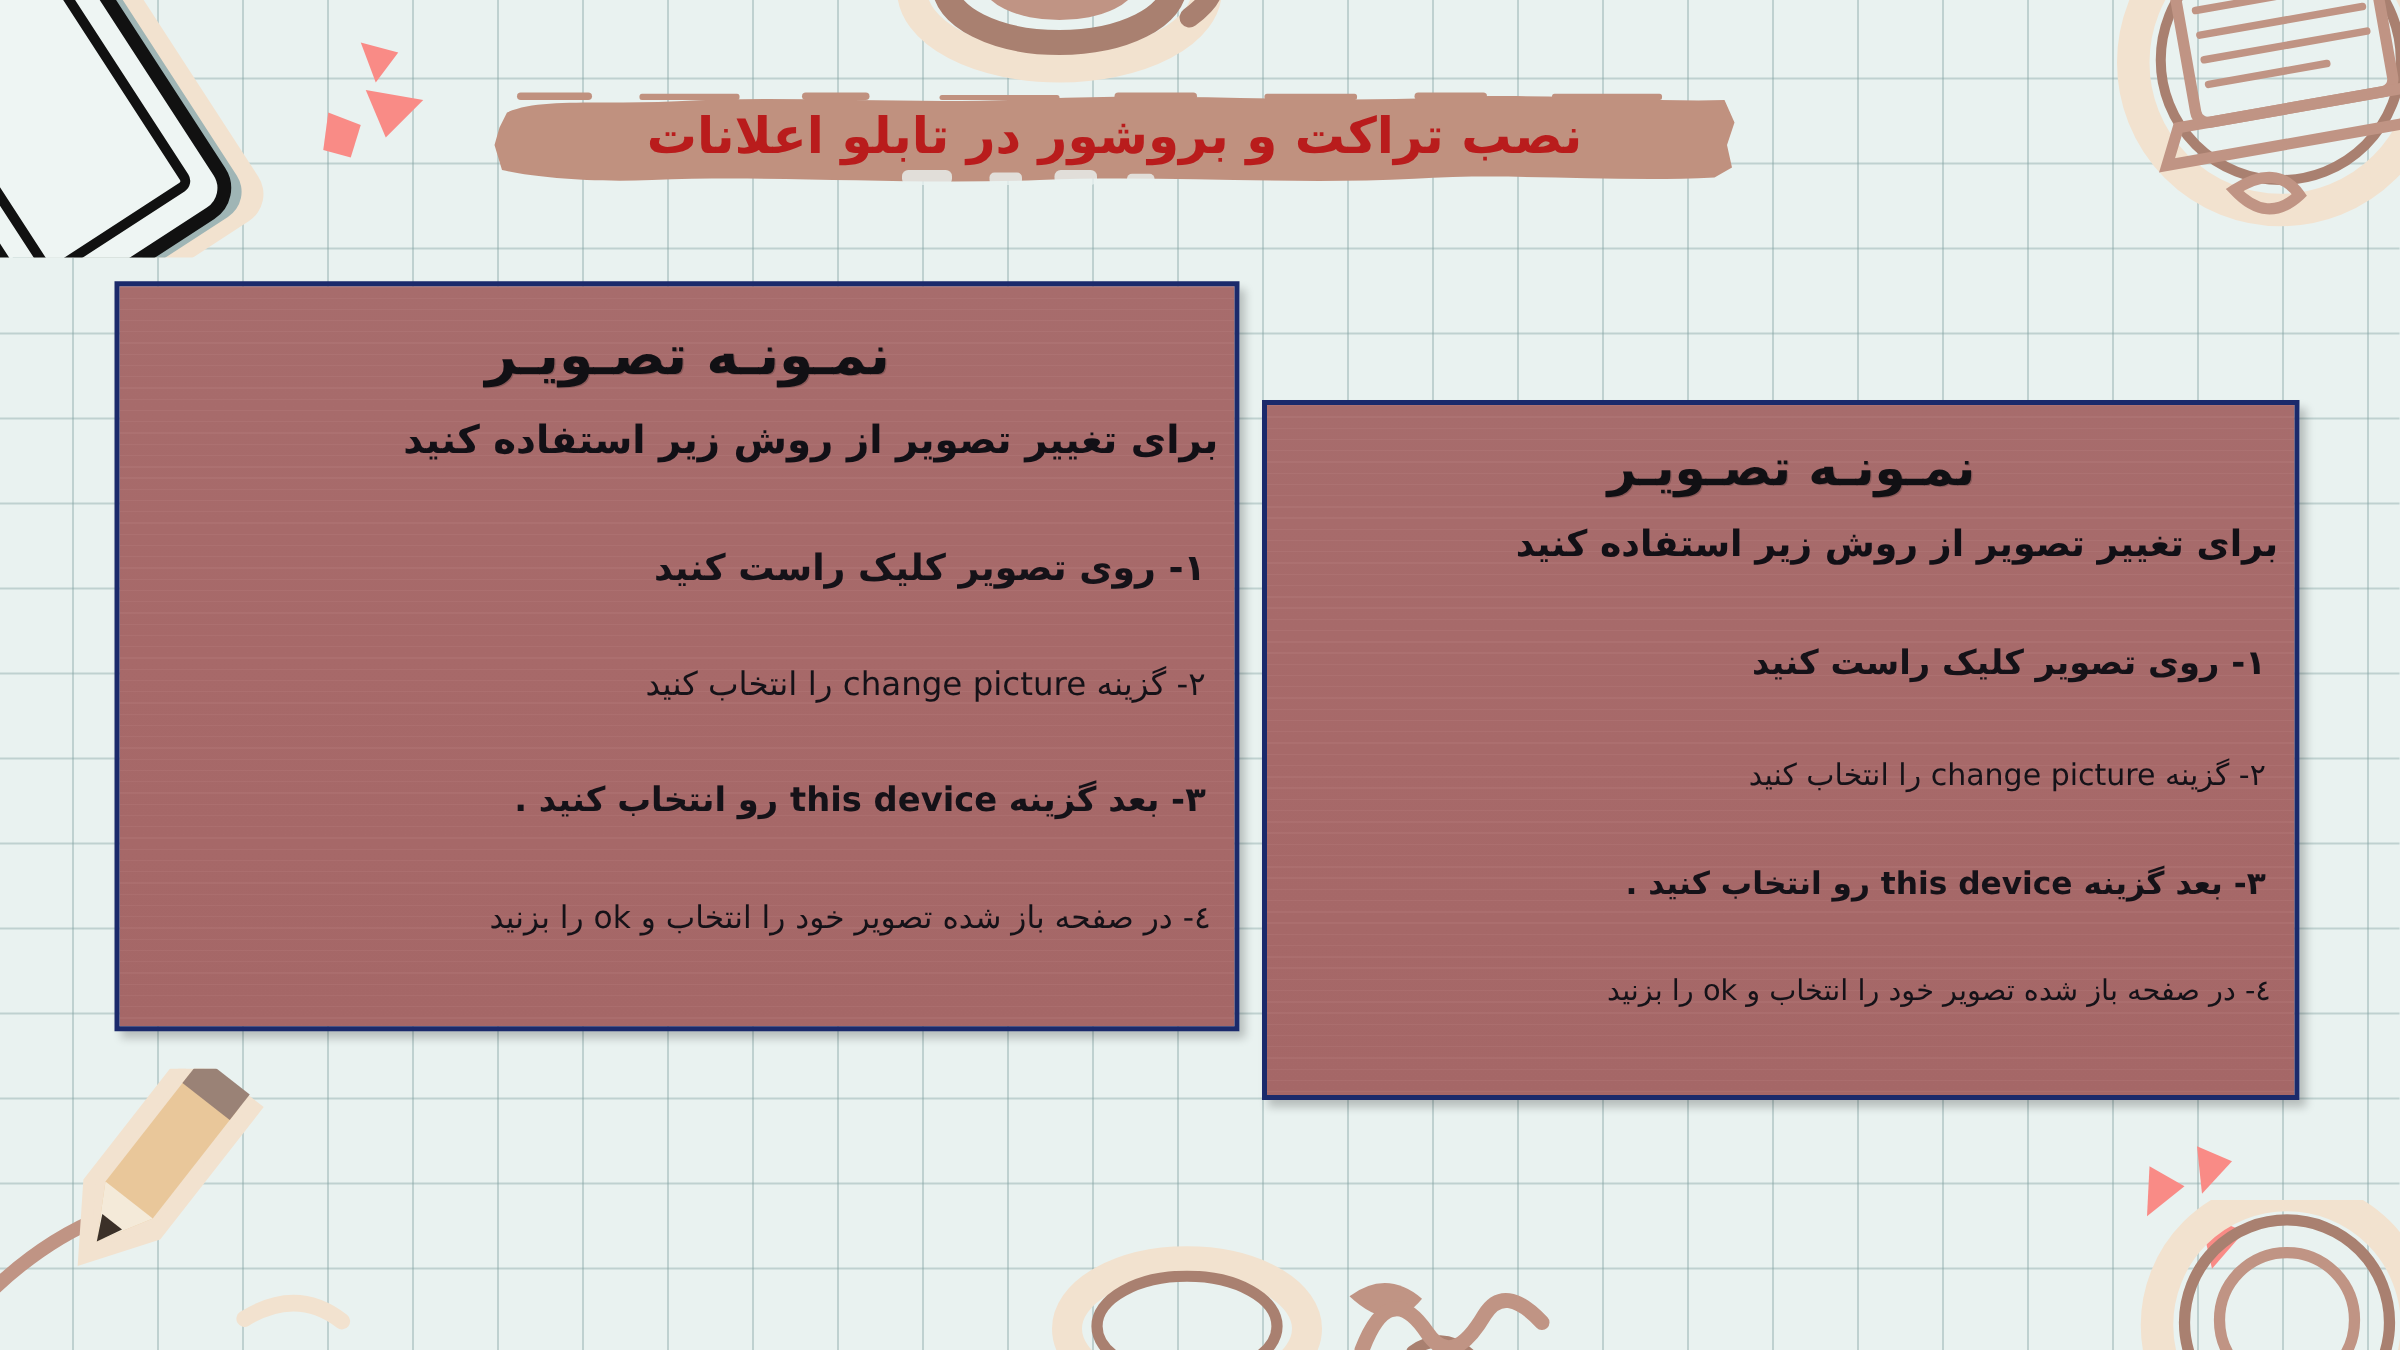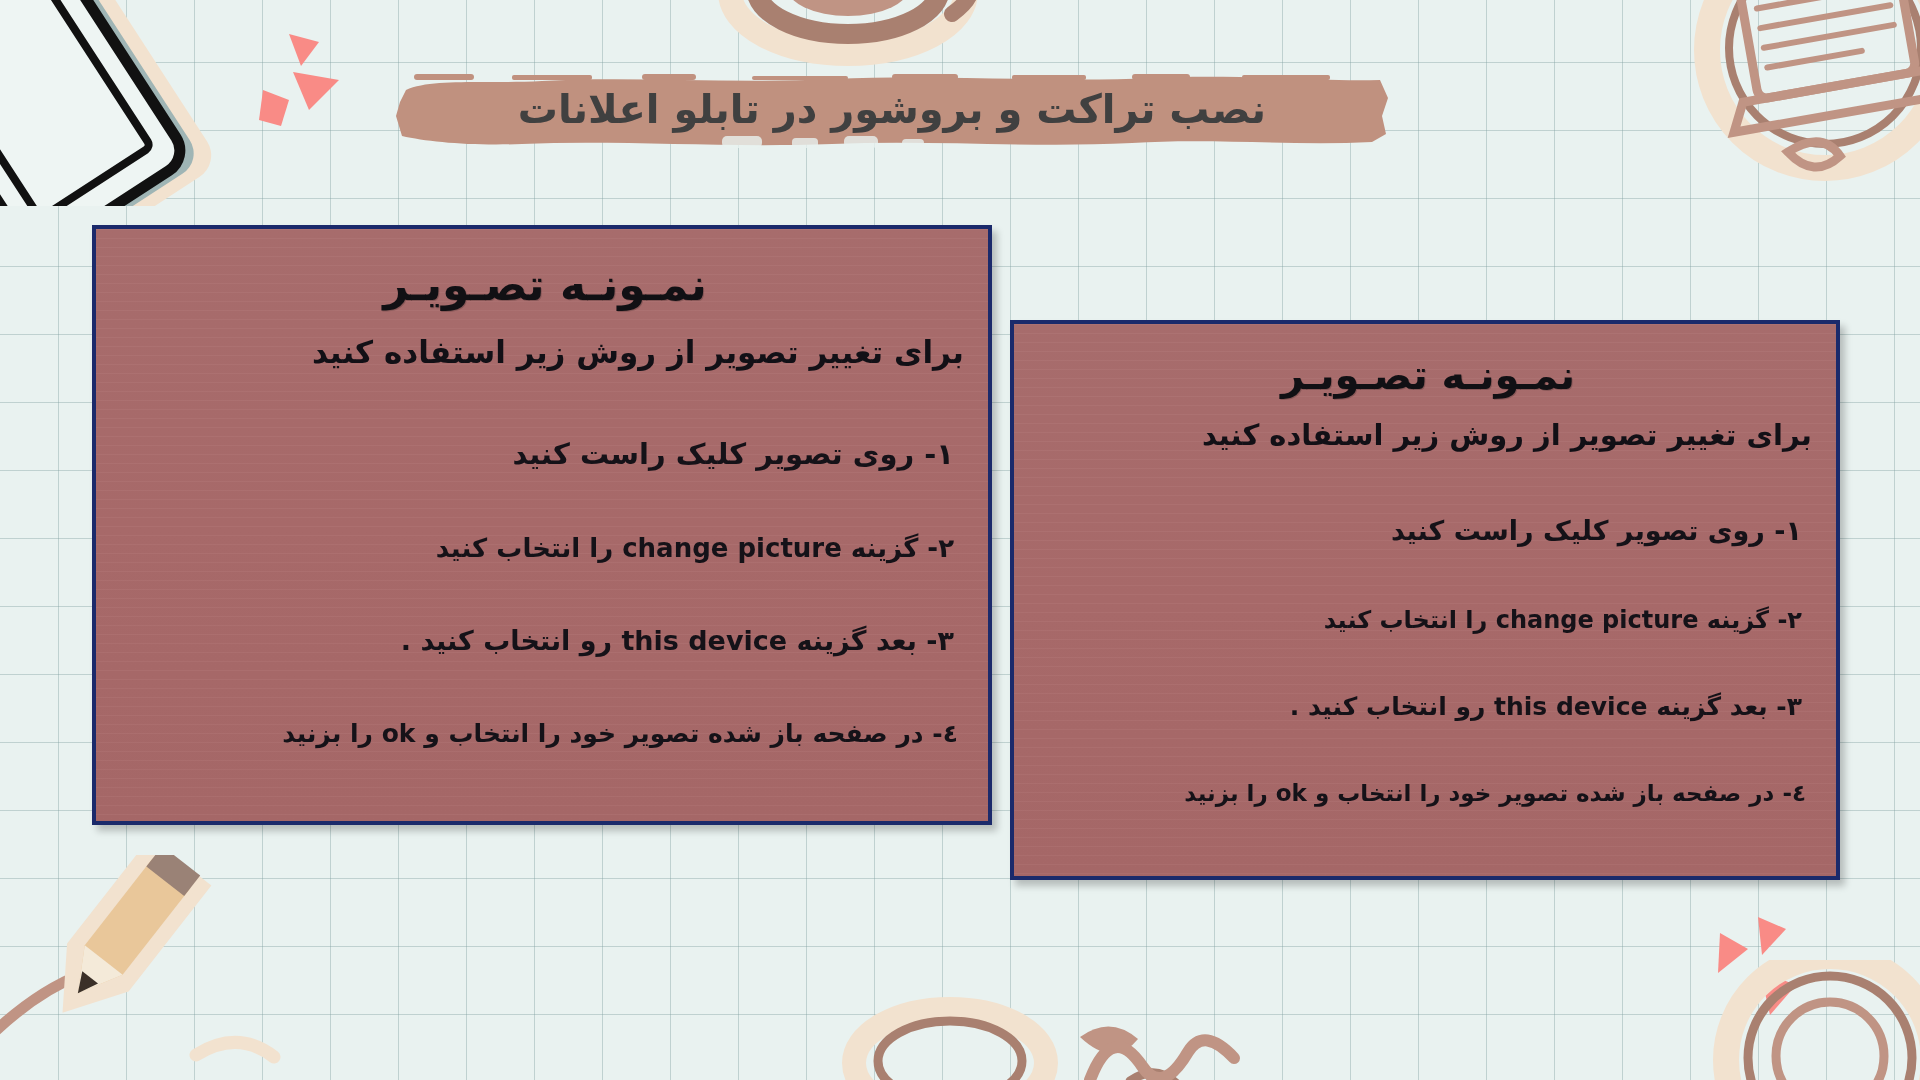--- a/index.html
+++ b/index.html
@@ -85,21 +85,21 @@
   }
   .title-text {
     position: absolute;
     inset: 0;
     display: flex;
     align-items: center;
     justify-content: center;
     font-family: "DejaVu Sans", "Liberation Sans", sans-serif;
     font-size: 40px;
     font-weight: bold;
-    color: #404040;
+    color: #b91c1c;
     letter-spacing: 0;
     direction: rtl;
     white-space: nowrap;
     text-align: center;
     z-index: 3;
     padding-bottom: 2px;
   }
 
   
   .card {
@@ -116,21 +116,21 @@
     border: 4px solid #1b2a6b;
     box-shadow: 5px 6px 7px rgba(0,0,0,0.22);
     direction: rtl;
     box-sizing: border-box;
     overflow: hidden;
   }
   .card-left  { left: 92px;  top: 225px; width: 900px; height: 600px; }
   .card-right { left: 1010px; top: 320px; width: 830px; height: 560px; }
 
   .card-inner {
-    padding: 16px 24px 12px 30px;
+    padding: 16px 13px 12px 30px;
     height: 100%;
     box-sizing: border-box;
     display: flex;
     flex-direction: column;
   }
 
   .card-heading {
     font-size: 44px;
     font-weight: bold;
     color: #111014;
@@ -165,21 +165,21 @@
     justify-content: space-evenly;
   }
   .step {
     direction: rtl;
     text-align: right;
     color: #151218;
     white-space: nowrap;
     line-height: 1.25;
   }
   .step.bold  { font-weight: bold; }
-  .step.thin  { font-weight: bold; }
+  .step.thin  { font-weight: normal; }
 
   
   .card-left  .step-1 { font-size: 29px; text-align: right; padding-right: 10px; }
   .card-left  .step-2 { font-size: 26px; text-align: right; padding-right: 10px; }
   .card-left  .step-3 { font-size: 27px; text-align: right; padding-right: 10px; }
   .card-left  .step-4 { font-size: 25px; text-align: right; padding-right: 6px; }
 
   
   .card-right .step-1 { font-size: 27px; padding-right: 10px; }
   .card-right .step-2 { font-size: 24px; padding-right: 10px; }

